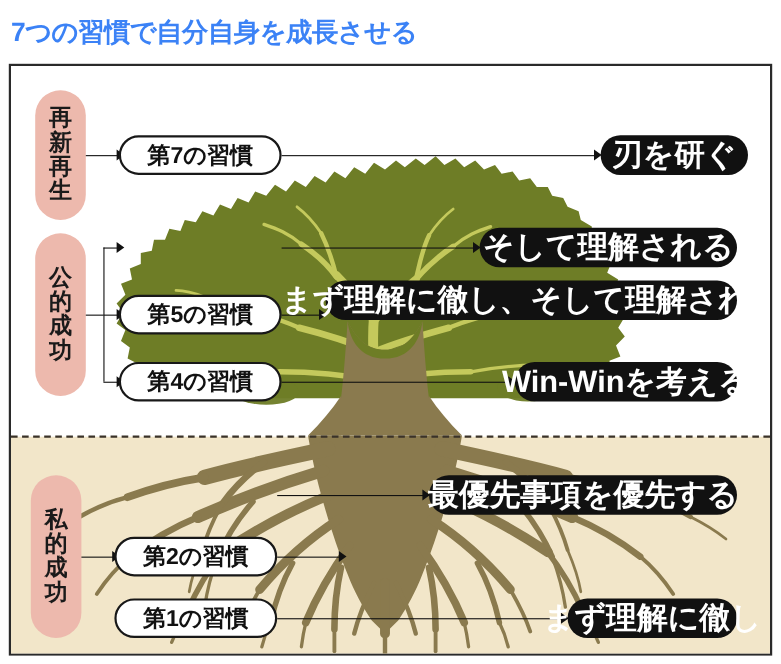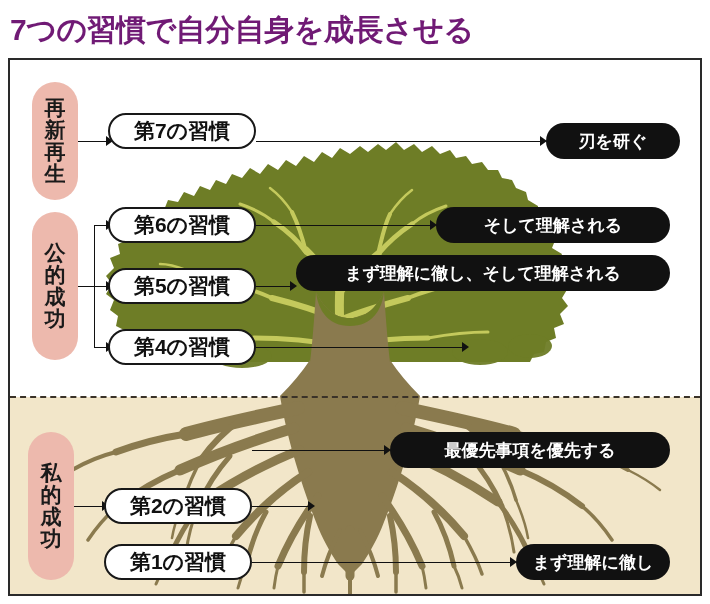--- a/index.html
+++ b/index.html
@@ -13,24 +13,24 @@
     position: relative;
   }
 
   
   #page-title {
     position: absolute;
     left: 10px;
     top: 6px;
     width: 690px;
     height: 48px;
-    font-size: 30px;
+    font-size: 24px;
     font-weight: bold;
     letter-spacing: -0.5px;
-    color: #701a75;
+    color: #3b82f6;
     line-height: 48px;
     white-space: nowrap;
   }
 
   
   #diagram-frame {
     position: absolute;
     left: 8px;
     top: 58px;
     width: 694px;
@@ -115,21 +115,21 @@
 
   
   .principle-pill {
     position: absolute;
     height: 36px;
     background: #111111;
     border-radius: 20px;
     display: flex;
     align-items: center;
     justify-content: center;
-    font-size: 17px;
+    font-size: 28px;
     font-weight: bold;
     color: #ffffff;
     white-space: nowrap;
     padding: 0 16px;
   }
 
   
   .connector {
     position: absolute;
     height: 0;
@@ -349,38 +349,38 @@
   <div class="connector" style="left:84px; top:165px; width:14px;"></div>
   <div class="arrow-dot" style="left:96px; top:160px;"></div>
   <div class="connector" style="left:84px; top:226px; width:14px;"></div>
   <div class="arrow-dot" style="left:96px; top:221px;"></div>
   <div class="connector" style="left:84px; top:287px; width:14px;"></div>
   <div class="arrow-dot" style="left:96px; top:282px;"></div>
 
   <div class="connector" style="left:64px; top:446px; width:30px;"></div>
   <div class="arrow-dot" style="left:92px; top:441px;"></div>
 
-  <div class="habit-pill" style="left:98px; top:53px; width:148px;">第7の習慣</div>
+  <div class="habit-pill" style="left:98px; top:63px; width:148px;">第7の習慣</div>
   <div class="connector" style="left:246px; top:81px; width:286px;"></div>
   <div class="arrow-dot" style="left:530px; top:76px;"></div>
   <div class="principle-pill" style="left:536px; top:63px; width:134px;">刃を研ぐ</div>
 
-  <div class="habit-pill" style="left:98px; top:147px; width:148px;">第6の習慣</div>
   <div class="connector" style="left:246px; top:165px; width:176px;"></div>
   <div class="arrow-dot" style="left:420px; top:160px;"></div>
   <div class="principle-pill" style="left:426px; top:147px; width:234px;">そして理解される</div>
 
   <div class="habit-pill" style="left:98px; top:208px; width:148px;">第5の習慣</div>
   <div class="connector" style="left:246px; top:226px; width:36px;"></div>
   <div class="arrow-dot" style="left:280px; top:221px;"></div>
   <div class="principle-pill" style="left:286px; top:195px; width:374px;">まず理解に徹し、そして理解される</div>
 
   <div class="habit-pill" style="left:98px; top:269px; width:148px;">第4の習慣</div>
   <div class="connector" style="left:246px; top:287px; width:208px;"></div>
   <div class="arrow-dot" style="left:452px; top:282px;"></div>
+  <div class="principle-pill" style="left:458px; top:269px; width:202px;">Win-Winを考える</div>
 
   <div class="connector" style="left:242px; top:390px; width:134px;"></div>
   <div class="arrow-dot" style="left:374px; top:385px;"></div>
   <div class="principle-pill" style="left:380px; top:372px; width:280px;">最優先事項を優先する</div>
 
   <div class="habit-pill" style="left:94px; top:428px; width:148px;">第2の習慣</div>
   <div class="connector" style="left:242px; top:446px; width:58px;"></div>
   <div class="arrow-dot" style="left:298px; top:441px;"></div>
 
   <div class="habit-pill" style="left:94px; top:484px; width:148px;">第1の習慣</div>

